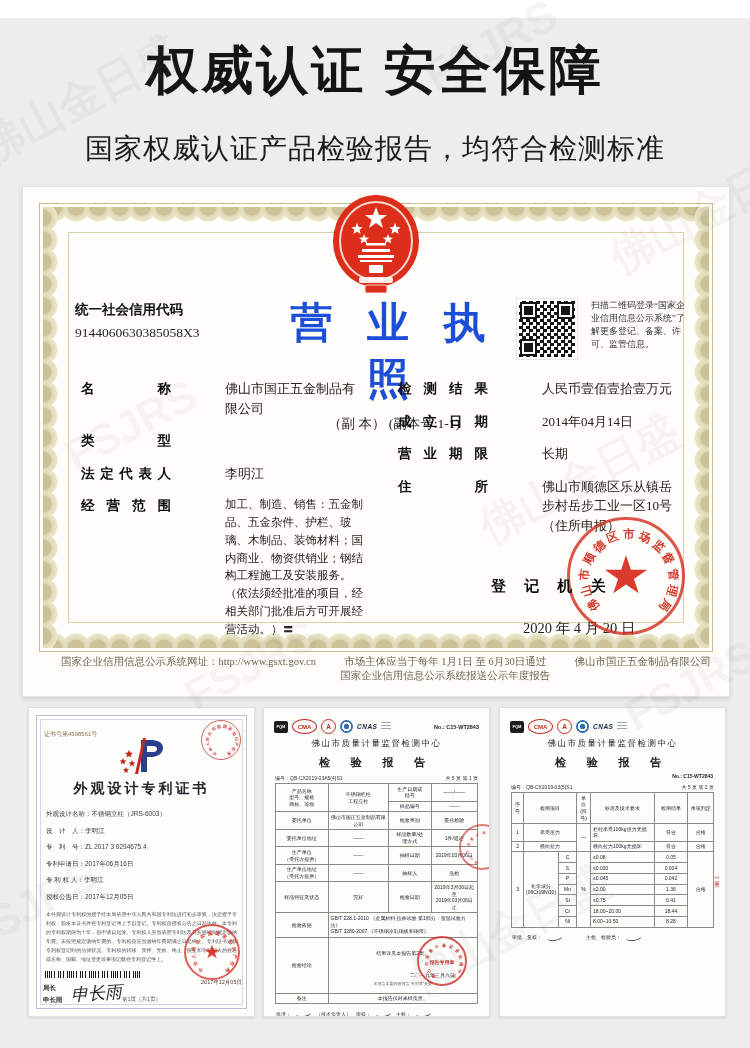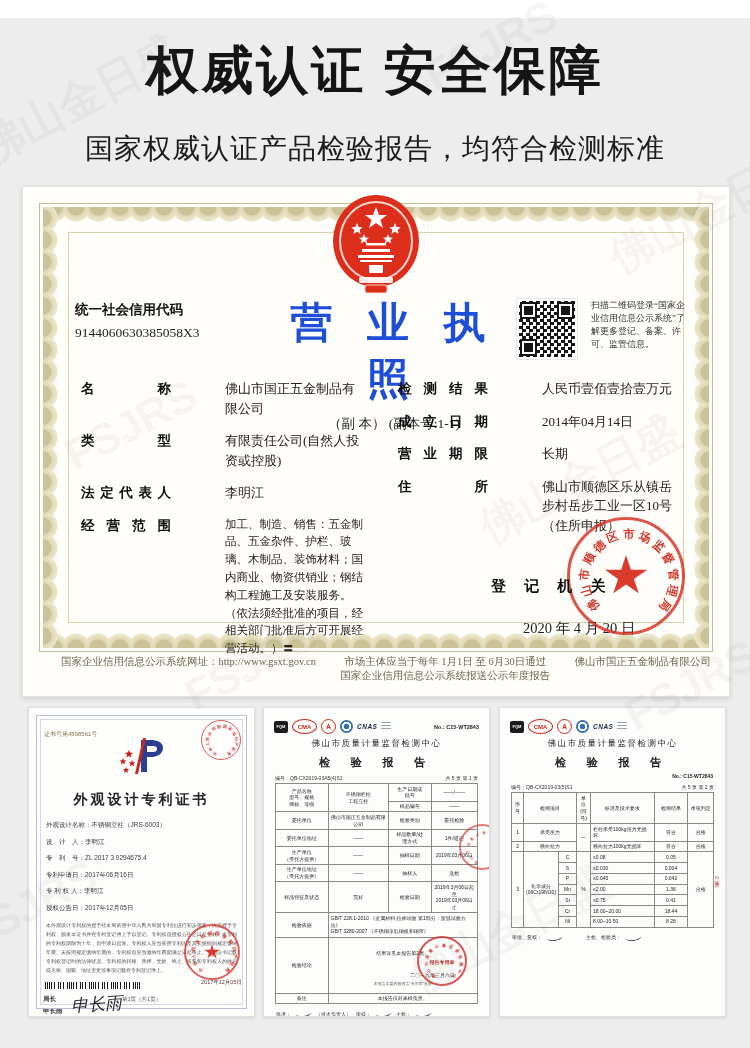--- a/index.html
+++ b/index.html
@@ -75,21 +75,21 @@
   
   .cert{position:absolute;top:707px;width:225px;height:308px;background:#fdfdfc;
         border:1px solid #e0e0de;box-shadow:0 1px 3px rgba(0,0,0,.12);overflow:hidden;z-index:2;}
   
   .pat .pframe{position:absolute;inset:7px;border:1px solid #b9c0d8;box-shadow:inset 0 0 0 3px #fff,inset 0 0 0 4px #d3d8e8;}
   .pcert-no{position:absolute;left:15px;top:22px;font-size:6px;color:#8a5;color:#897a55;}
   .pstamp{position:absolute;right:13px;top:12px;width:38px;height:38px;border-radius:50%;
           border:1.5px solid rgba(200,40,40,.75);color:rgba(195,35,35,.8);}
   .plogo{display:block;margin:30px auto 0;}
   .ptitle{text-align:center;font-size:14px;font-weight:bold;letter-spacing:3px;color:#26242b;
-          margin-top:17px;font-family:"Liberation Serif",serif;}
+          margin-top:6px;font-family:"Liberation Serif",serif;}
   .pfields{margin:12px 17px 0;display:flex;flex-direction:column;gap:7.5px;
            font-size:6.5px;color:#3a3a40;}
   .pbody{margin:8px 17px 0;font-size:5px;line-height:1.8;color:#55555c;text-align:justify;}
   .pbar{margin:7px 0 0 16px;width:96px;height:7px;
         background:repeating-linear-gradient(90deg,#1a1a1a 0 1px,#fff 1px 2px,#1a1a1a 2px 2.6px,#fff 2.6px 4.4px);}
   .psig{margin:4px 14px 0;display:flex;align-items:center;gap:8px;}
   .psig .who{font-size:6.5px;font-weight:bold;color:#333;line-height:1.9;}
   .psig .script{font-size:17px;font-style:italic;font-family:"DejaVu Serif",serif;
                 color:#23232a;transform:rotate(-4deg);}
   .pseal{position:absolute;right:14px;bottom:36px;width:52px;height:52px;border-radius:50%;
@@ -208,21 +208,20 @@
     </div>
 
     <div class="lic-fields">
       <div class="fcol">
         <div class="field">
           <span class="lab">名称</span>
           <span class="val">佛山市国正五金制品有限公司</span>
         </div>
         <div class="field">
           <span class="lab">类型</span>
-          <span class="val">有限责任公司(自然人投资或控股)</span>
         </div>
         <div class="field">
           <span class="lab">法定代表人</span>
           <span class="val">李明江</span>
         </div>
         <div class="field">
           <span class="lab">经营范围</span>
           <span class="val small">加工、制造、销售：五金制品、五金杂件、护栏、玻璃、木制品、装饰材料；国内商业、物资供销业；钢结构工程施工及安装服务。（依法须经批准的项目，经相关部门批准后方可开展经营活动。）〓</span>
         </div>
       </div>

